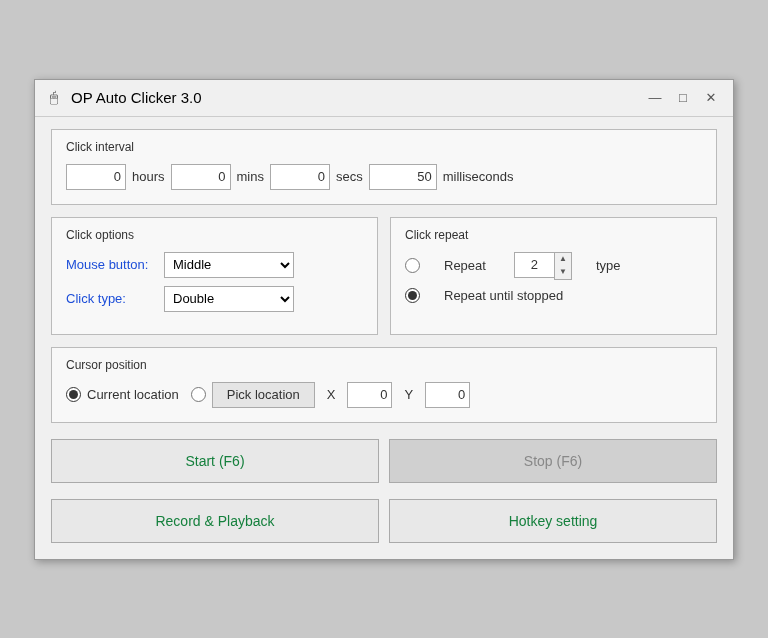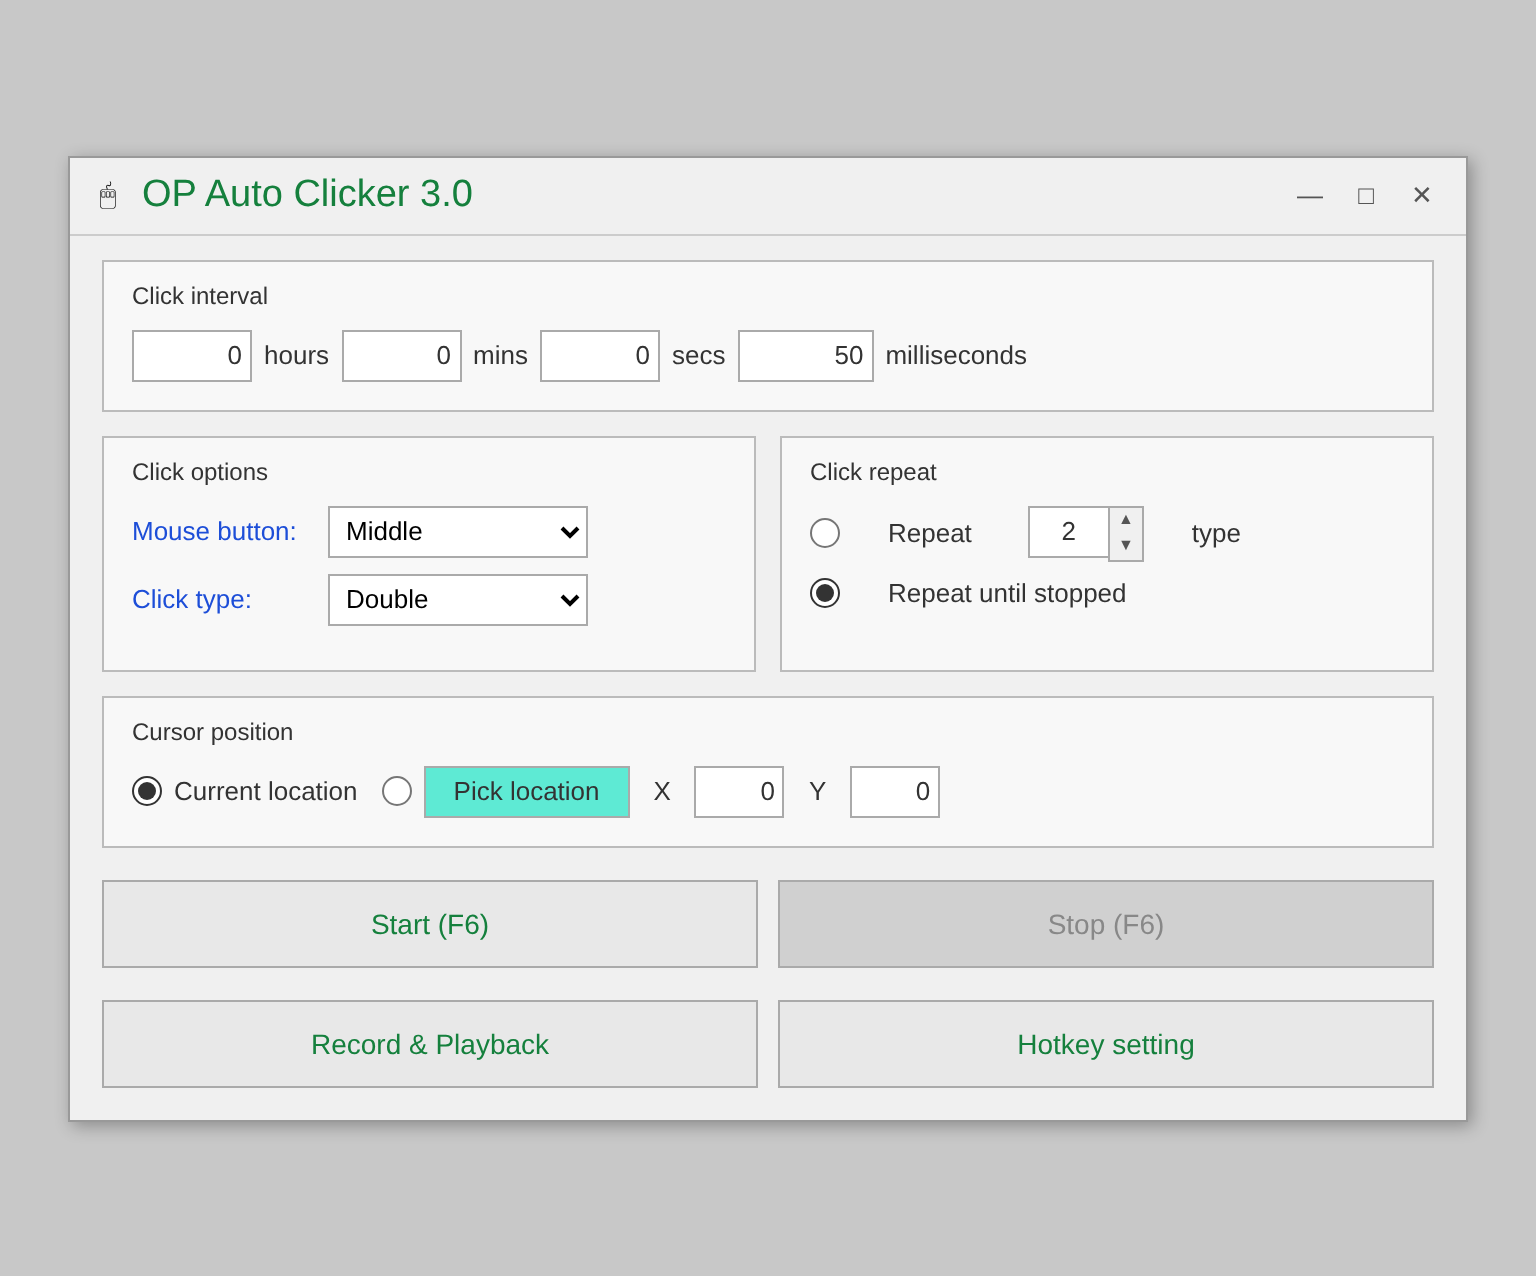--- a/index.html
+++ b/index.html
@@ -40,22 +40,22 @@
       height: 18px;
       margin-right: 8px;
       display: flex;
       align-items: center;
       justify-content: center;
       font-size: 14px;
     }
 
     .title-text {
       flex: 1;
-      font-size: 19px;
-      color: #15803d;
+      font-size: 15px;
+      color: #000000;
     }
 
     .title-controls {
       display: flex;
       gap: 4px;
     }
 
     .title-btn {
       width: 24px;
       height: 20px;
@@ -231,21 +231,21 @@
     .cursor-option {
       display: flex;
       align-items: center;
       gap: 6px;
     }
 
     .pick-btn {
       height: 26px;
       padding: 0 14px;
       border: 1px solid #aaa;
-      background: #5eead4;
+      background: #e5e5e5;
       cursor: pointer;
       font-size: 13px;
       color: #333;
     }
 
     .coord-label {
       font-size: 13px;
       color: #333;
     }
 

